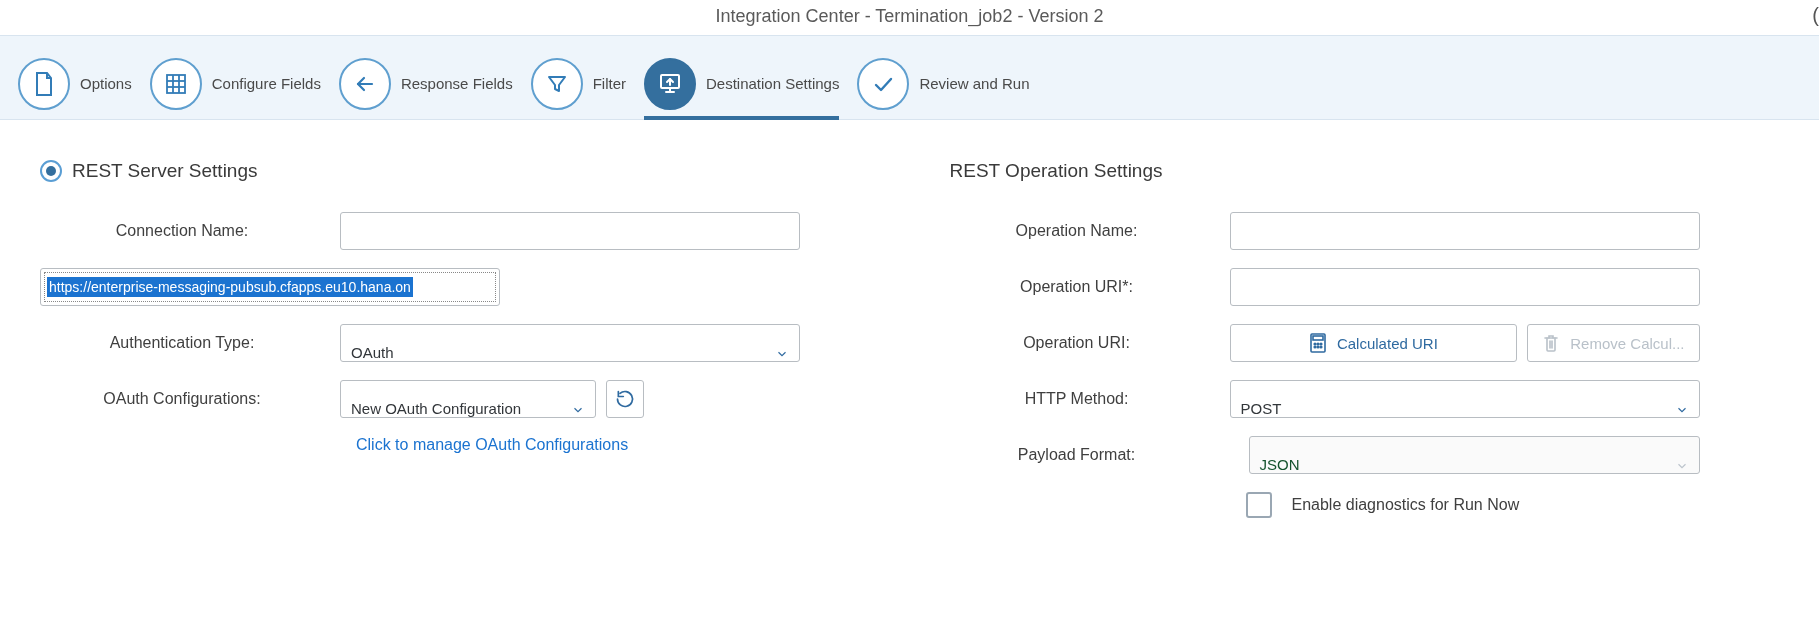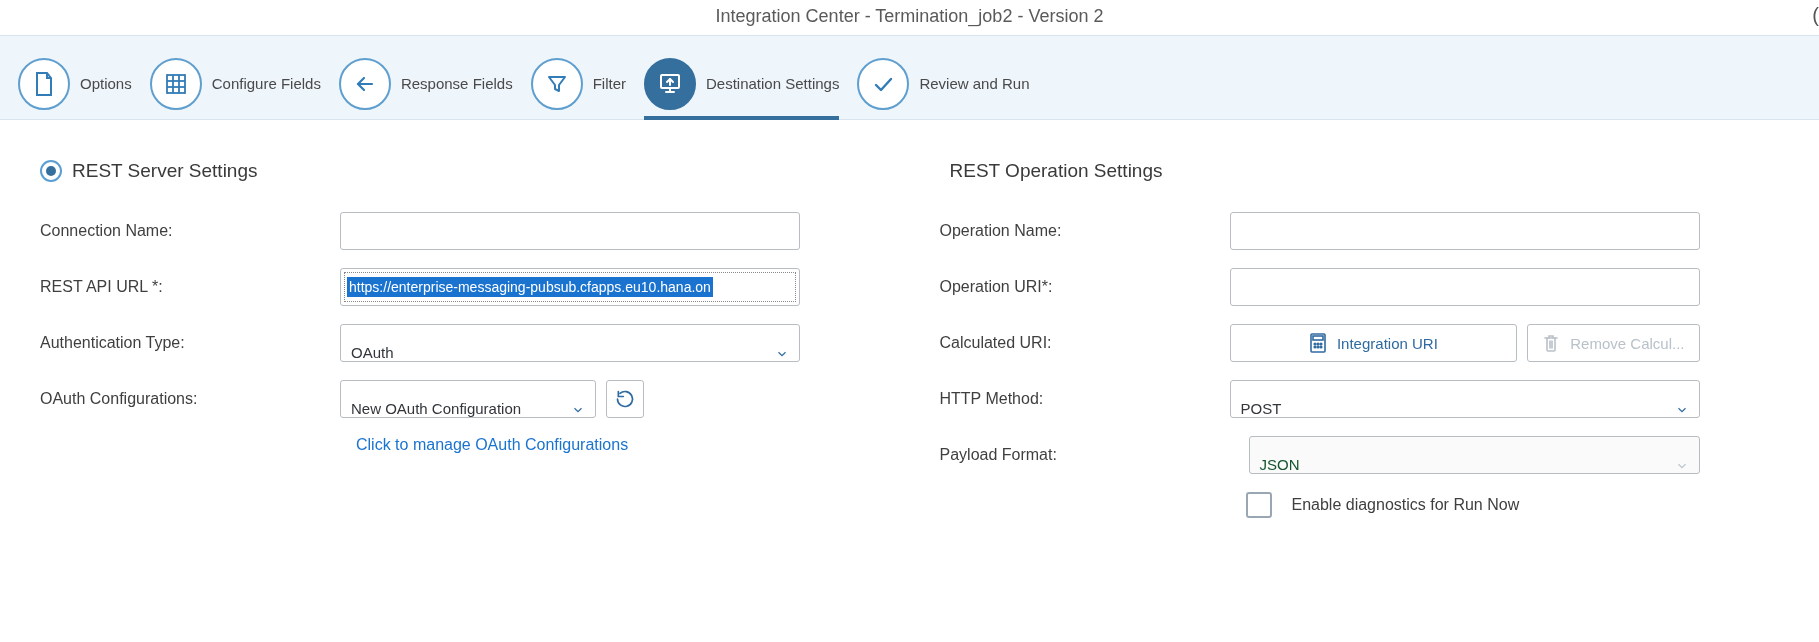--- a/index.html
+++ b/index.html
@@ -28,21 +28,21 @@
   .section-title-row { display: flex; align-items: center; gap: 10px; margin-bottom: 30px; }
   .radio {
     width: 22px; height: 22px; border-radius: 50%; border: 2px solid #5a9ed4;
     display: inline-flex; align-items: center; justify-content: center;
   }
   .radio .dot { width: 10px; height: 10px; border-radius: 50%; background: #346f9e; }
   .section-title { font-size: 19px; color: #3a3a3a; }
   .right .right-title { font-size: 19px; color: #3a3a3a; margin-bottom: 30px; padding-left: 10px; }
 
   .form-row { display: flex; align-items: center; margin-bottom: 18px; }
-  .form-label { width: 300px; text-align: left; padding-right: 16px; font-size: 16px; color: #3f3f3f; }
+  .form-label { width: 300px; text-align: center; padding-right: 16px; font-size: 16px; color: #3f3f3f; }
   .form-field { flex: 1; max-width: 460px; display: flex; align-items: center; gap: 10px; }
 
   .text-input {
     width: 100%; height: 38px; border: 1px solid #b8bdc2; border-radius: 3px;
     padding: 0 10px; font-size: 15px; background: #fff;
   }
   .highlight-inner {
     background: #1b73d0; color: #fff; padding: 2px 2px; display: inline-block; font-size: 14px;
   }
   .highlight-wrap {
@@ -184,21 +184,20 @@
     </div>
 
     <div class="form-row">
       <div class="form-label">Connection Name:</div>
       <div class="form-field">
         <input class="text-input" type="text" value="" style="">
       </div>
     </div>
 
     <div class="form-row">
-      <div class="form-label">REST API URL *:</div>
       <div class="form-field">
         <div class="highlight-wrap">
           <span class="highlight-inner">https://enterprise-messaging-pubsub.cfapps.eu10.hana.on</span>
         </div>
       </div>
     </div>
 
     <div class="form-row">
       <div class="form-label">Authentication Type:</div>
       <div class="form-field">
@@ -249,36 +248,36 @@
     </div>
 
     <div class="form-row">
       <div class="form-label">Operation URI*:</div>
       <div class="form-field">
         <input class="text-input" type="text" value="" style="">
       </div>
     </div>
 
     <div class="form-row">
-      <div class="form-label">Calculated URI:</div>
+      <div class="form-label">Operation URI:</div>
       <div class="form-field">
         <div class="btn full">
           <span class="bicon">
             <svg width="18" height="20" viewBox="0 0 18 20" fill="none" stroke="currentColor" stroke-width="1.6">
                   <rect x="2" y="1" width="14" height="18" rx="1"></rect>
                   <rect x="4" y="3" width="10" height="4"></rect>
                   <circle cx="6" cy="11" r="0.8" fill="currentColor"></circle>
                   <circle cx="9" cy="11" r="0.8" fill="currentColor"></circle>
                   <circle cx="12" cy="11" r="0.8" fill="currentColor"></circle>
                   <circle cx="6" cy="14" r="0.8" fill="currentColor"></circle>
                   <circle cx="9" cy="14" r="0.8" fill="currentColor"></circle>
                   <circle cx="12" cy="14" r="0.8" fill="currentColor"></circle>
                 </svg>
           </span>
-          <span>Integration URI</span>
+          <span>Calculated URI</span>
         </div>
         <div class="btn disabled">
           <span class="bicon">
             <svg width="18" height="20" viewBox="0 0 18 20" fill="none" stroke="currentColor" stroke-width="1.6" stroke-linecap="round">
                   <path d="M3 5h12"></path>
                   <path d="M5 5v12a1 1 0 0 0 1 1h6a1 1 0 0 0 1-1V5"></path>
                   <path d="M7 5V3h4v2"></path>
                   <line x1="8" y1="8" x2="8" y2="15"></line>
                   <line x1="10" y1="8" x2="10" y2="15"></line>
                 </svg>

